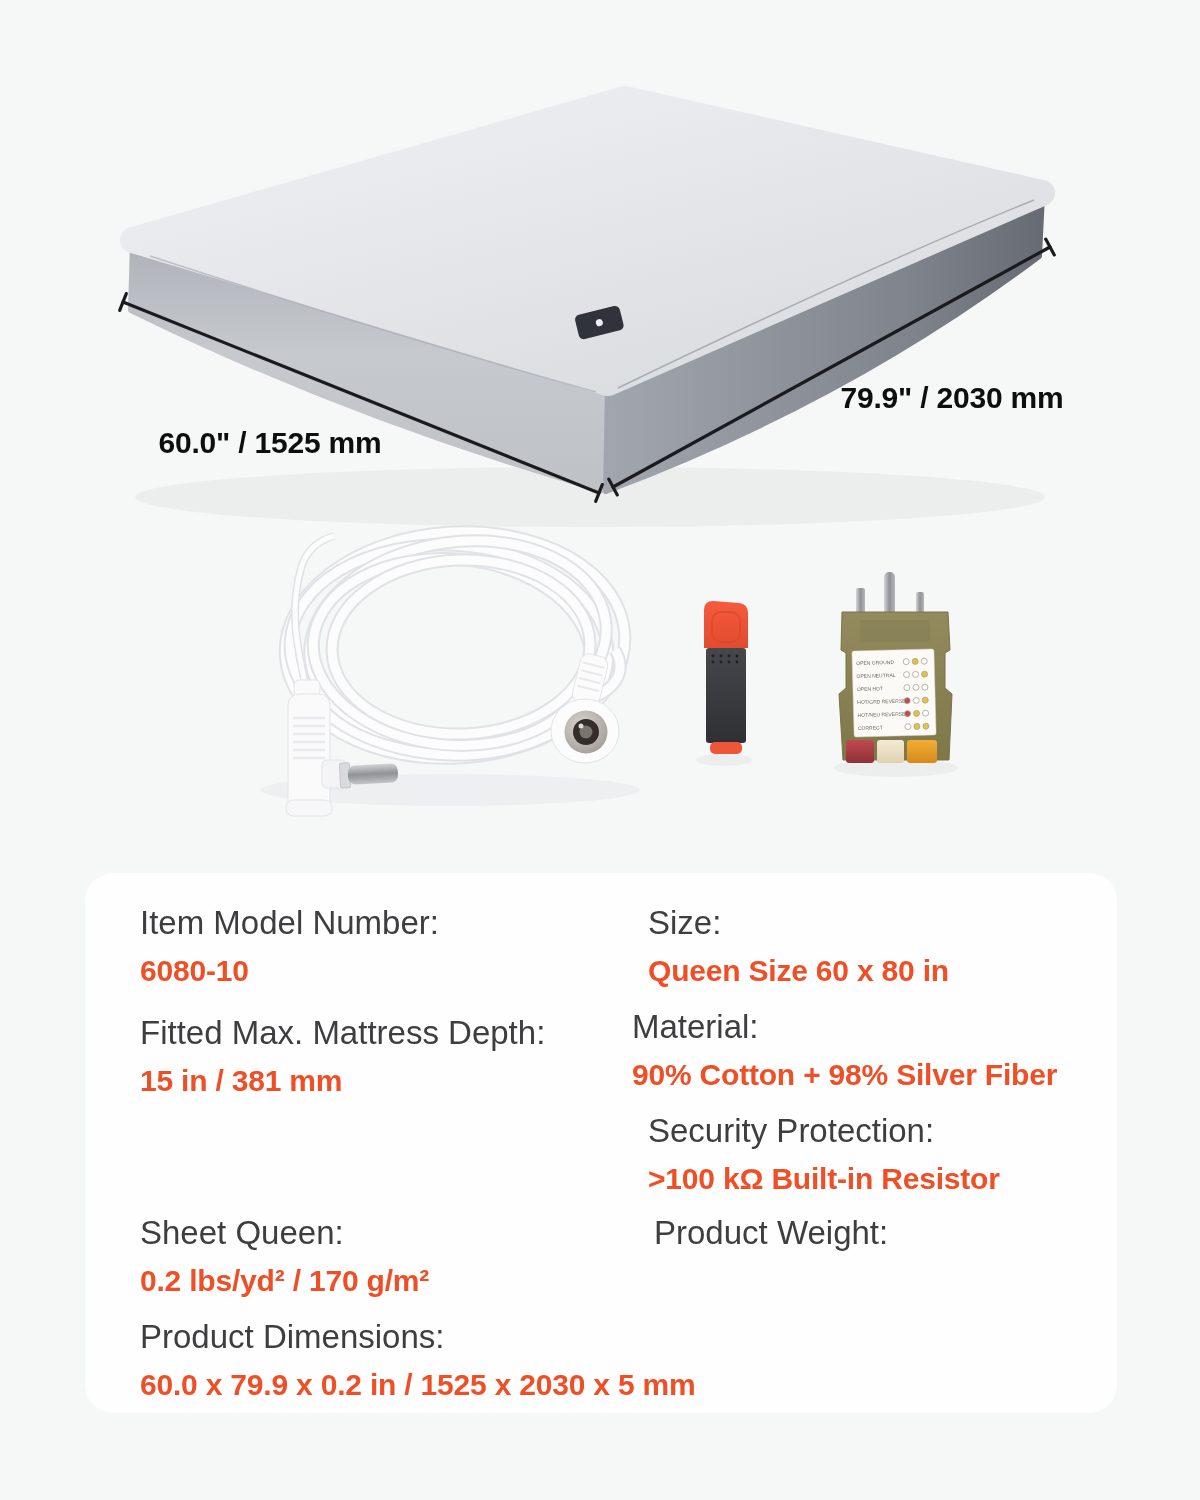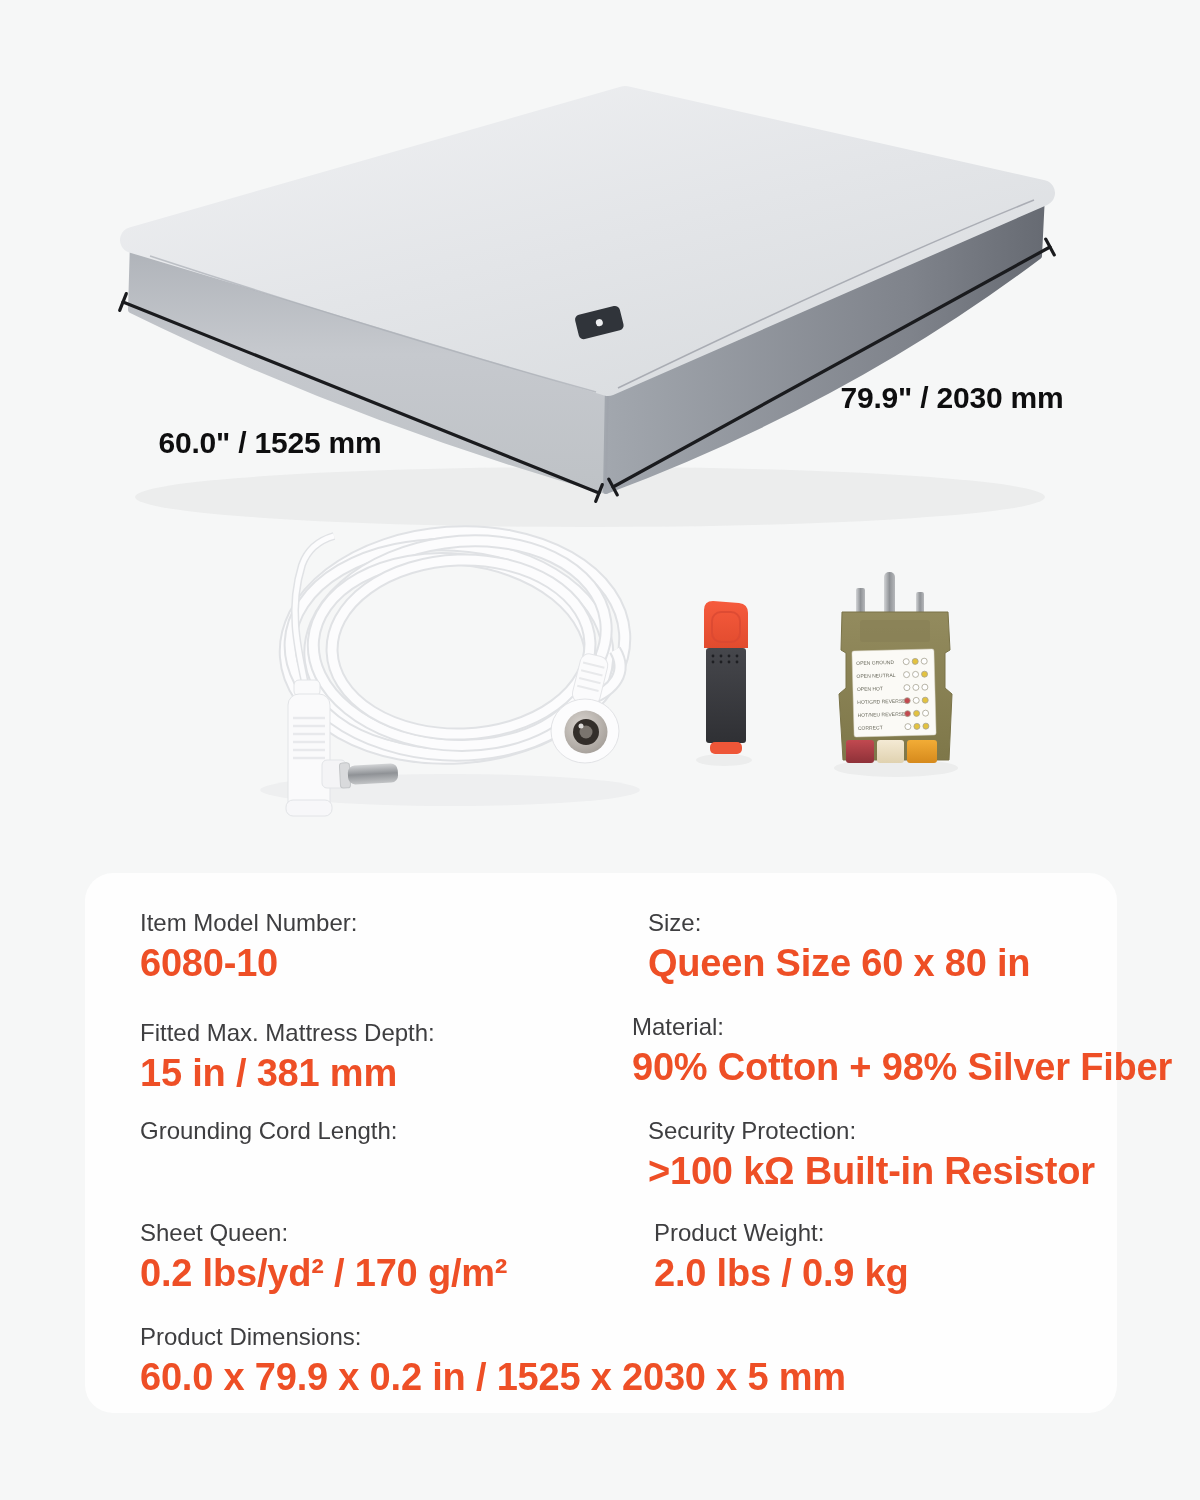--- a/index.html
+++ b/index.html
@@ -4,22 +4,22 @@
 <style>
   html,body{margin:0;padding:0;}
   body{font-family:"Liberation Sans",sans-serif;background:#f6f7f7;}
   .stage{position:relative;width:1200px;height:1500px;background:#f6f7f7;overflow:hidden;}
   .hero-svg{position:absolute;left:0;top:0;}
   .dim-label{position:absolute;font-weight:700;font-size:30px;color:#0e0e0f;letter-spacing:-0.2px;text-align:center;white-space:nowrap;}
   #dimWidth{left:120px;top:426px;width:300px;}
   #dimLength{left:802px;top:381px;width:300px;}
   .spec-panel{position:absolute;left:85px;top:873px;width:1032px;height:540px;background:#fefefe;border-radius:28px;}
   .spec{position:absolute;white-space:nowrap;}
-  .spec-label{font-size:24px;line-height:40px;color:#3e3e40;font-weight:400;}
-  .spec-value{margin-top:0;font-size:38px;line-height:40px;color:#ee4f26;font-weight:700;letter-spacing:-0.2px;}
+  .spec-label{font-size:33px;line-height:40px;color:#3e3e40;font-weight:400;}
+  .spec-value{margin-top:8px;font-size:30px;line-height:40px;color:#ee4f26;font-weight:700;letter-spacing:-0.2px;}
   svg text.trow{font-family:"Liberation Sans",sans-serif;font-size:5px;fill:#6b6b5e;letter-spacing:0;}
 </style>
 </head>
 <body>
 
 <div class="stage">
 
   <svg class="hero-svg" width="1200" height="870" viewBox="0 0 1200 870">
     <defs>
       <linearGradient id="gTop" x1="0" y1="0" x2="0.8" y2="1">
@@ -231,21 +231,20 @@
 
     <div class="spec" style="left:55px;top:30px">
       <div class="spec-label">Item Model Number:</div>
       <div class="spec-value">6080-10</div>
     </div>
     <div class="spec" style="left:55px;top:140px">
       <div class="spec-label">Fitted Max. Mattress Depth:</div>
       <div class="spec-value">15 in / 381 mm</div>
     </div>
     <div class="spec" style="left:55px;top:238px">
-      <div class="spec-label">Grounding Cord Length:</div>
     </div>
     <div class="spec" style="left:55px;top:340px">
       <div class="spec-label">Sheet Queen:</div>
       <div class="spec-value">0.2 lbs/yd² / 170 g/m²</div>
     </div>
     <div class="spec" style="left:55px;top:444px">
       <div class="spec-label">Product Dimensions:</div>
       <div class="spec-value">60.0 x 79.9 x 0.2 in / 1525 x 2030 x 5 mm</div>
     </div>
 
@@ -256,17 +255,16 @@
     <div class="spec" style="left:547px;top:134px">
       <div class="spec-label">Material:</div>
       <div class="spec-value">90% Cotton + 98% Silver Fiber</div>
     </div>
     <div class="spec" style="left:563px;top:238px">
       <div class="spec-label">Security Protection:</div>
       <div class="spec-value">&gt;100 kΩ Built-in Resistor</div>
     </div>
     <div class="spec" style="left:569px;top:340px">
       <div class="spec-label">Product Weight:</div>
-      <div class="spec-value">2.0 lbs / 0.9 kg</div>
     </div>
 
   </section>
 </div>
 
 </body></html>

